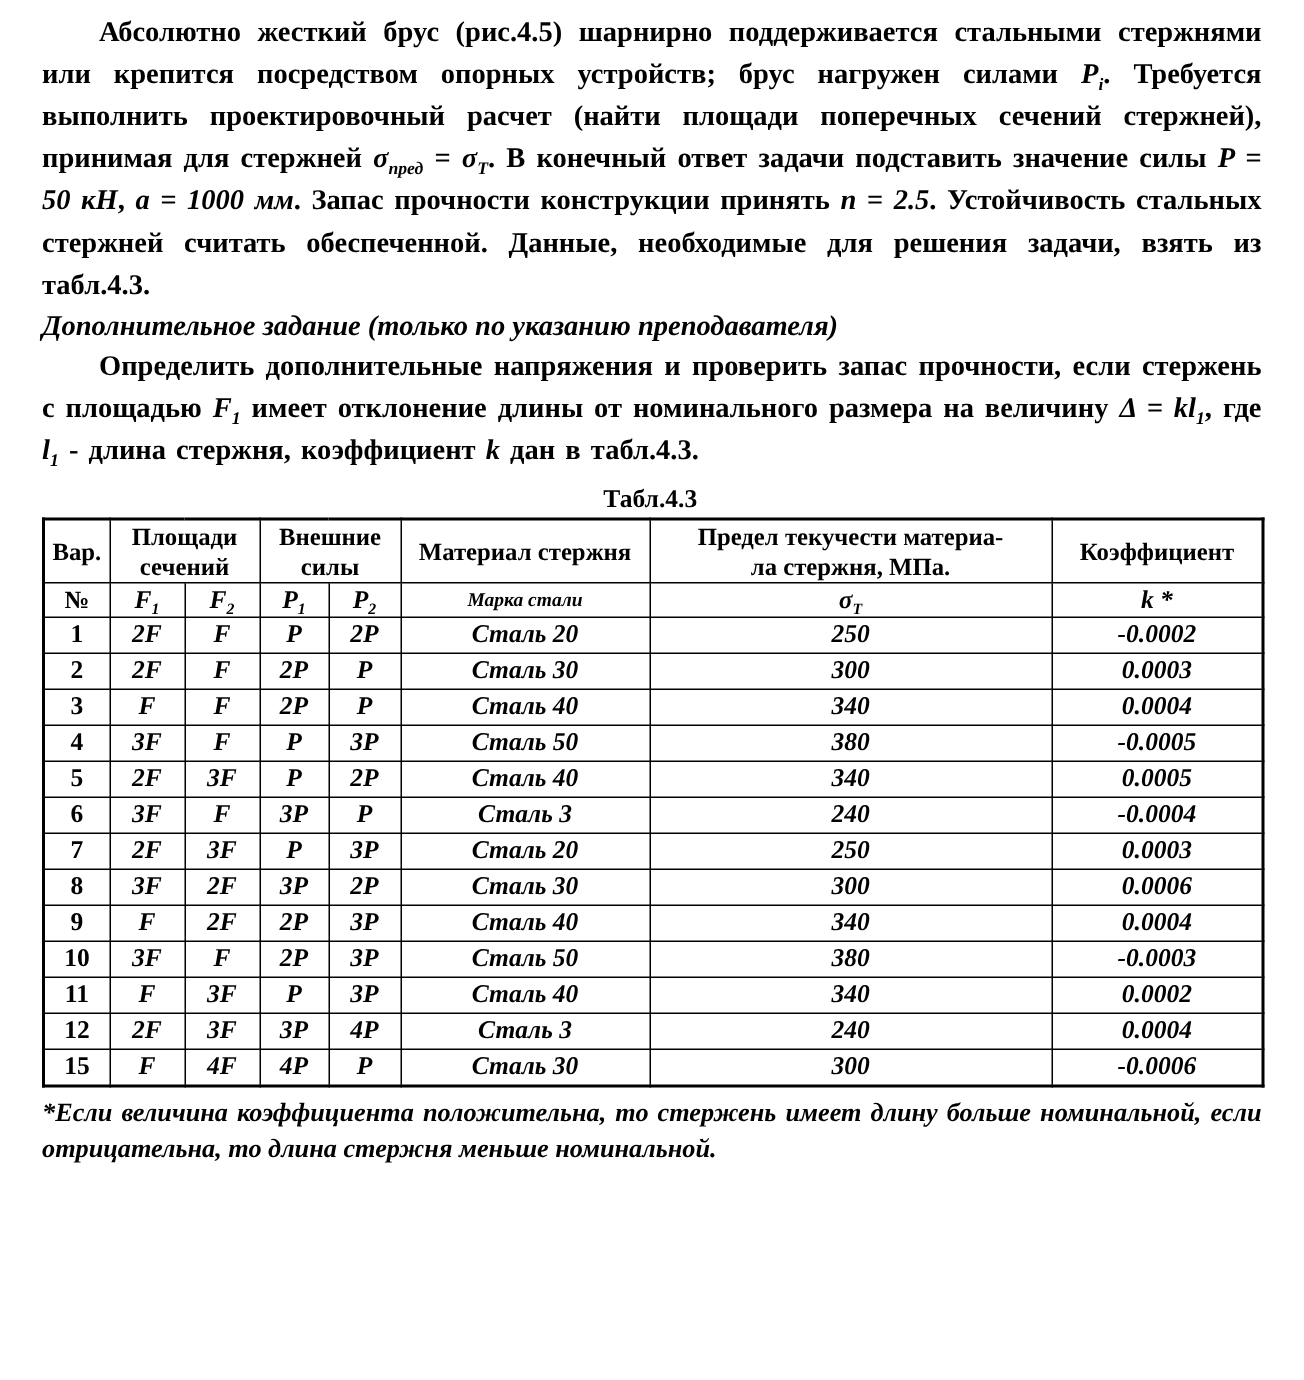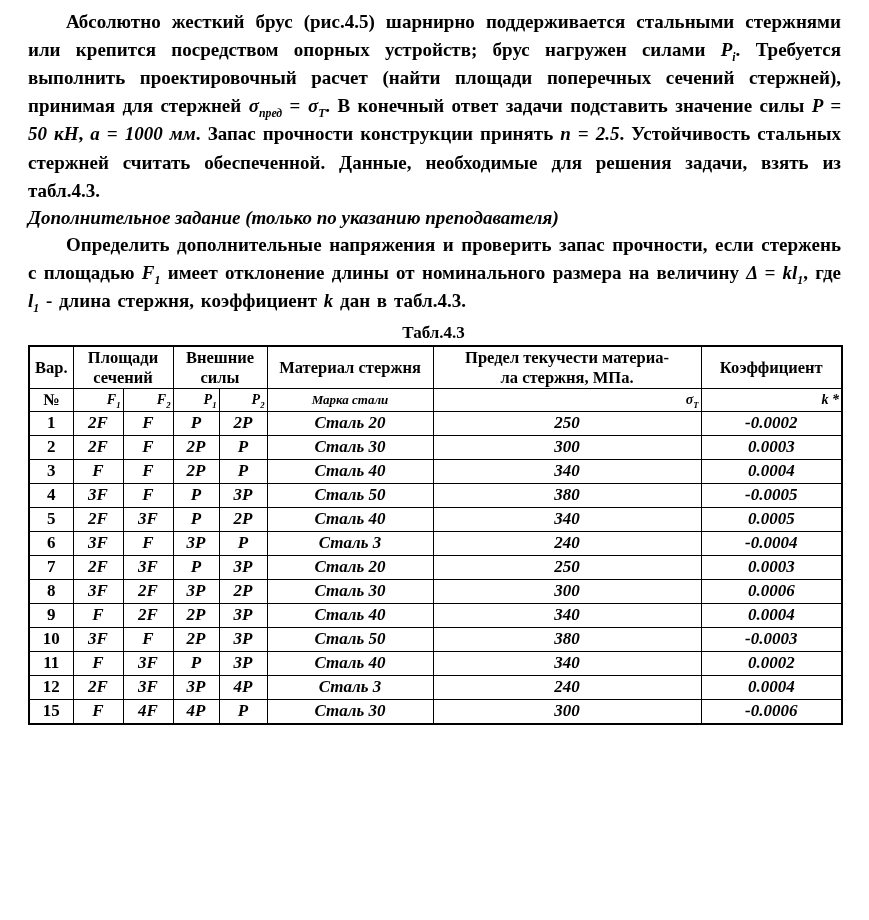--- a/index.html
+++ b/index.html
@@ -34,21 +34,21 @@
   table.variants {
     border-collapse: collapse; table-layout: fixed; width: 813px;
     border: 2px solid #000;
   }
   table.variants th, table.variants td {
     border: 1.5px solid #000;
     text-align: center; vertical-align: middle;
     padding: 1px 2px; overflow: hidden;
   }
   thead th { font-size: 16.5px; font-weight: bold; line-height: 1.18; }
-  thead th.math { font-style: italic; font-size: 14px; text-align: right; }
+  thead th.math { font-style: italic; font-size: 17px; }
   thead th.math-bold { font-style: italic; font-weight: bold; font-size: 13px; }
   tbody td {
     font-size: 17px; font-weight: bold; font-style: italic; line-height: 1.22;
     height: 21px;
   }
   tbody td.c-num { font-style: normal; }
 
   .footnote {
     font-size: 17.5px; font-weight: bold; font-style: italic;
     text-align: justify; line-height: 1.35; margin: 5px 0 0 0;
@@ -248,14 +248,15 @@
       <td>4F</td>
       <td>4P</td>
       <td>P</td>
       <td>Сталь 30</td>
       <td>300</td>
       <td>-0.0006</td>
     </tr>
   </tbody>
   </table>
 
+  <p class="footnote"><span>*Если величина коэффициента положительна, то стержень имеет длину больше номинальной, если отрицательна, то длина стержня меньше номинальной.</span></p>
 
 </div>
 
 </body></html>

